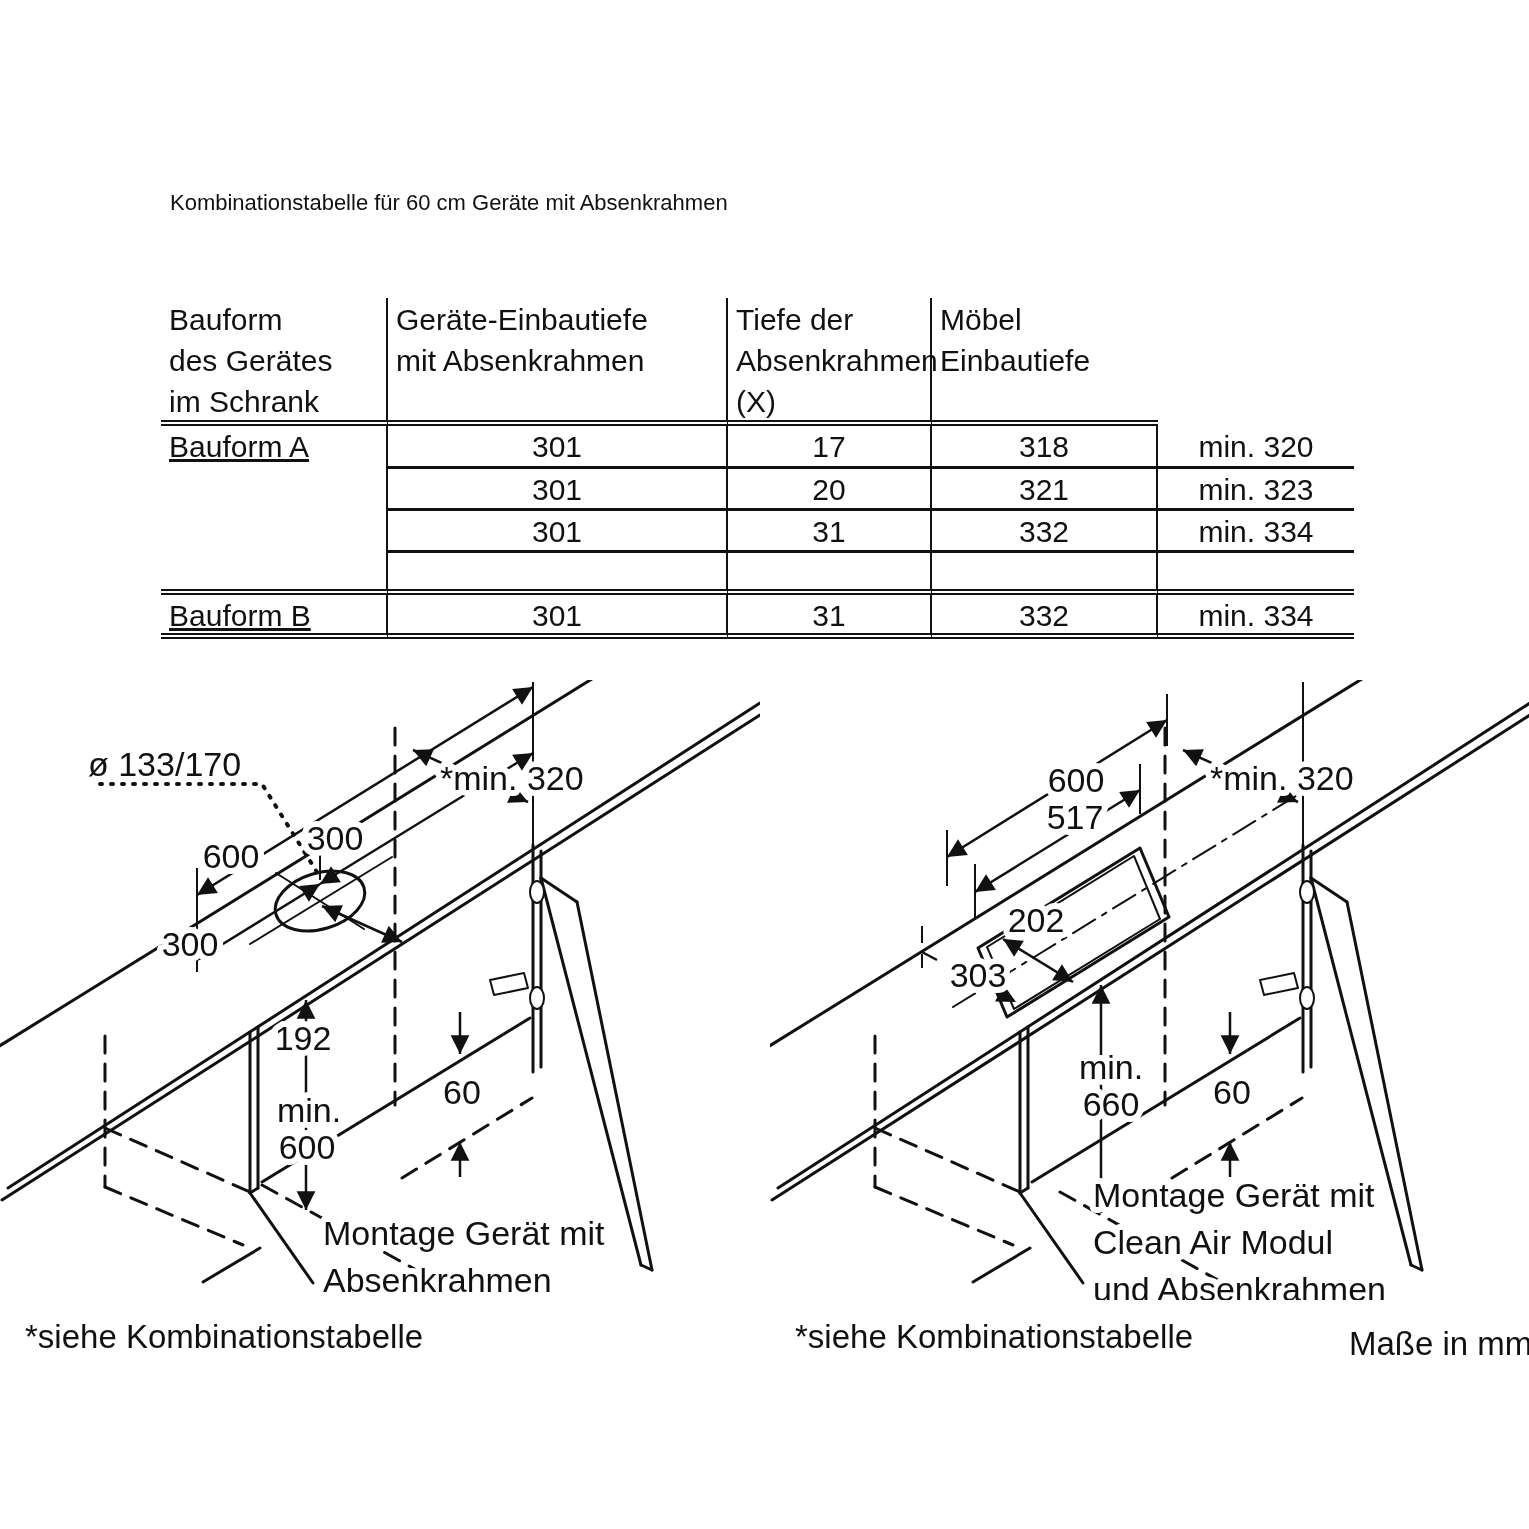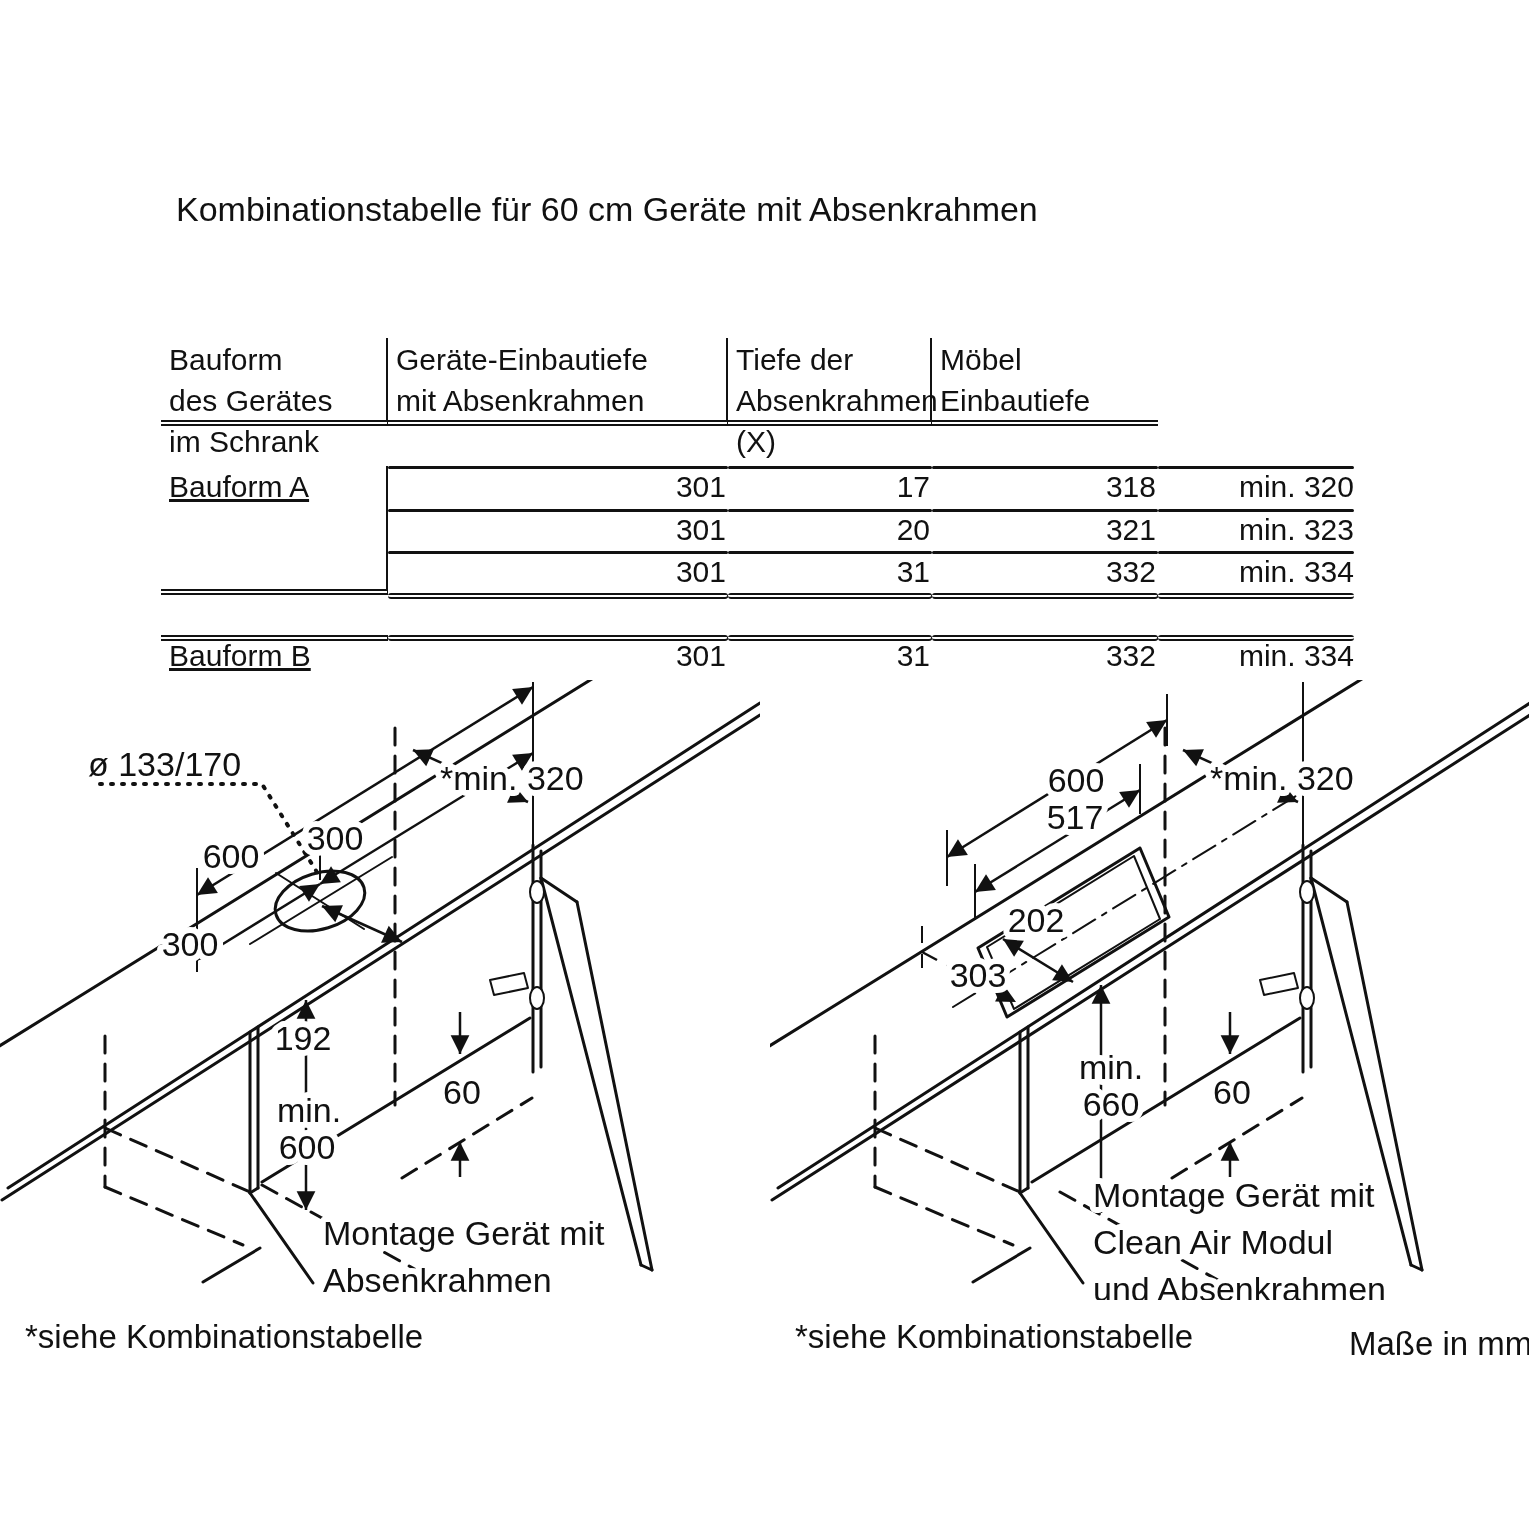--- a/index.html
+++ b/index.html
@@ -1,28 +1,28 @@
 <!DOCTYPE html>
 <html><head>
 <meta charset="utf-8">
 <style>
   html,body{margin:0;padding:0;background:#fff;}
   .page{position:relative;width:1529px;height:1529px;background:#fff;overflow:hidden;
         font-family:"Liberation Sans", sans-serif;color:#111;}
-  .title{position:absolute;left:176px;top:190px;font-size:34px;white-space:nowrap;}
+  .title{position:absolute;left:170px;top:190px;font-size:22px;white-space:nowrap;}
 
   
   .tbl{position:absolute;left:161px;top:298px;display:grid;
        grid-template-columns:227px 340px 204px 226px 196px;
        grid-template-rows:128px 43px 42px 42px 42px 44px;
        font-size:30px;}
-  .cell{box-sizing:border-box;margin-top:40px;}
+  .cell{box-sizing:border-box;}
   .cr{border-right:2px solid #111;}
   .h{border-bottom:6px double #111;line-height:41px;padding:1px 4px 0 8px;white-space:pre-line;}
-  .num{text-align:right;line-height:42px;border-radius:9px;}
+  .num{text-align:center;line-height:42px;}
   .lab{padding-left:8px;line-height:42px;text-decoration:underline;}
   .sep{border-bottom:3px solid #111;}
   .thick{border-bottom:6px double #111;}
   .ga{grid-row:2/6;grid-column:1;}
   .r1{grid-row:2;} .r2{grid-row:3;} .r3{grid-row:4;} .r4{grid-row:5;}
   .rB{grid-row:6;}
   .gb{grid-row:6;grid-column:1;}
 
   
   .diag{position:absolute;width:760px;height:620px;}

